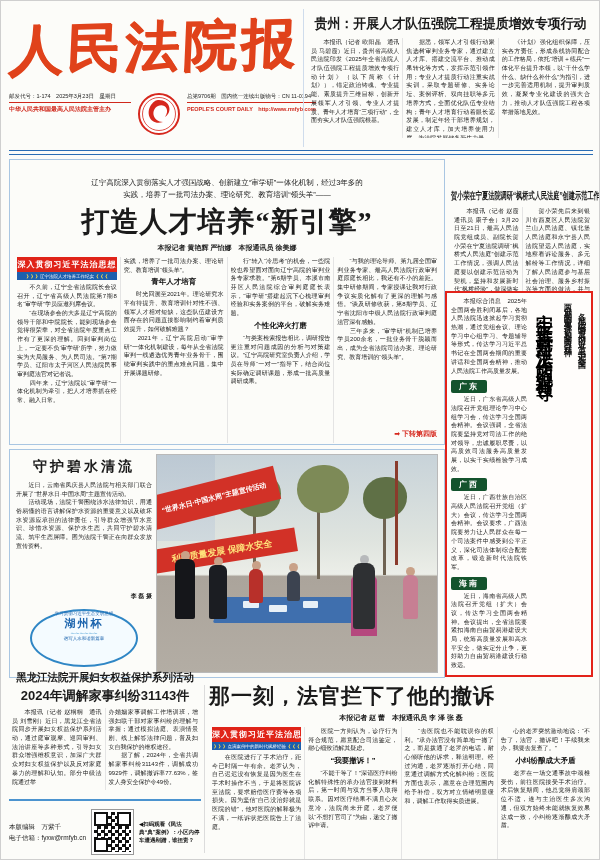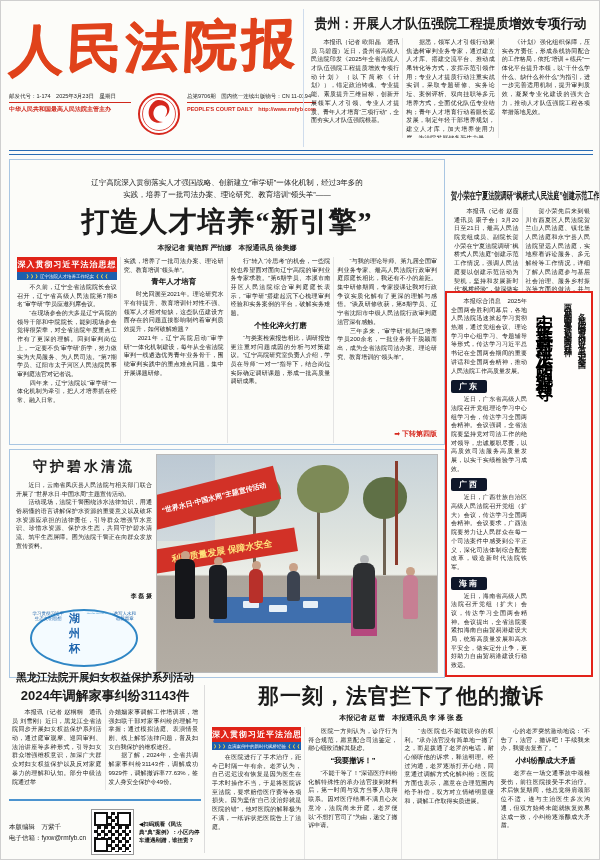--- a/index.html
+++ b/index.html
@@ -27,21 +27,21 @@
   .blue-box{border:1px solid #a9c6e2;}
   
   .series-red{background:#e02419;color:#fff;font-weight:bold;font-size:8px;
               text-align:center;padding:2px 0;letter-spacing:1px;white-space:nowrap;overflow:hidden;}
   .series-strip{background:#1d5fae;color:#fff;font-size:4.5px;text-align:center;
                 padding:1.5px 0;white-space:nowrap;overflow:hidden;}
   .series-strip .arr{color:#ffd94d;font-weight:bold;}
   
   .redbox{border:2.5px solid #e3231a;background:#fffdfb;}
   .vert{writing-mode:vertical-rl;}
-  .rb-label{display:inline-block;background:#0f172a;color:#fff;font-size:8px;
+  .rb-label{display:inline-block;background:#14532d;color:#fff;font-size:8px;
             font-weight:bold;padding:1px 8px;border-radius:2px;margin:3px 0 2px 0;letter-spacing:2px;}
   .continue{color:#d6281e;font-weight:bold;font-size:7px;text-align:right;margin-top:2px;}
   
   .photo{background:linear-gradient(#c8d3d9 0%,#dfe4df 40%,#eceee8 55%,#aba49b 56%,#b3ada4 100%);
          overflow:hidden;border:1px solid #b9b9b9;}
   .tree{position:absolute;border-radius:50% 46% 52% 48%;}
   .trunk{position:absolute;background:#6f6352;width:3px;}
   .banner{position:absolute;background:#d23127;color:#fff;font-weight:bold;
           display:flex;align-items:center;justify-content:center;overflow:hidden;white-space:nowrap;}
   .table-row{position:absolute;background:#3f6fae;border-radius:2px;}
@@ -49,21 +49,21 @@
   .person{position:absolute;}
   .person .head{width:9px;height:9px;border-radius:50%;margin:0 auto;}
   .person .torso{width:14px;height:26px;border-radius:6px 6px 2px 2px;margin-top:-1px;}
   
   .qr{width:40px;height:40px;background:
       repeating-conic-gradient(#111 0% 25%,#fff 0% 50%);
       background-size:7px 7px;border:2px solid #fff;outline:1px solid #999;position:relative;}
   .qr i{position:absolute;width:10px;height:10px;border:2.5px solid #111;background:#fff;}
   .qr i:nth-child(1){top:0;left:0;} .qr i:nth-child(2){top:0;right:0;} .qr i:nth-child(3){bottom:0;left:0;}
   .badge{border:2px solid #2f86c5;border-radius:50%;color:#1c64ad;text-align:center;
-         display:flex;flex-direction:row;justify-content:center;background:#f4fbff;}
+         display:flex;flex-direction:column;background:#f4fbff;}
   .ed-line{font-size:6.5px;line-height:1.7;color:#222;white-space:nowrap;}
 </style>
 </head>
 <body>
 
 <div class="page">
 
   <div class="abs" style="left:8px;top:6px;width:290px;height:140px;">
     <div class="paper-title serif">人民法院报</div>
     <div class="mh-row">
@@ -242,21 +242,21 @@
         <i></i>
         <i></i>
         <i></i>
       </div>
     <div style="flex:0 0 62px;font-size:5.5px;font-weight:bold;line-height:1.5;color:#111;">◀扫码观看《民法典“典”案例》：小区内停车遭遇剐蹭，谁担责？</div>
   </div>
 
   <div class="abs" style="left:203px;top:684px;width:0;height:168px;border-left:1px solid #dcdcdc;"></div>
 
   <div class="abs" style="left:208px;top:681px;width:384px;height:176px;">
-    <div class="serif" style="font-size:21px;font-weight:bold;text-align:center;letter-spacing:1px;">那一刻，法官拦下了他的撤诉</div>
+    <div class="serif" style="font-size:21px;font-weight:bold;letter-spacing:1px;">那一刻，法官拦下了他的撤诉</div>
     <div style="font-size:7px;font-weight:bold;text-align:center;margin:3px 0 4px 0;">本报记者 赵 蕾　本报通讯员 李 泽 张 磊</div>
     <div class="cols" style="height:132px;">
       <div class="col">
         <div class="series-red">深入贯彻习近平法治思想</div>
         <div class="series-strip"><span class="arr">》》》</span><span>点滴案例中的新时代枫桥经验</span><span class="arr">《《《</span></div>
         <div class="body-txt pre" style="height:100px;margin-top:3px;">　　在医院进行了手术治疗，距今已时隔一年有余。老罗认为，自己迟迟没有恢复是因为医生在手术时操作不当，于是将医院诉至法院，要求赔偿医疗费等各项损失。因为坚信“自己没治好就是医院的错”，他对医院的解释极为不满，一纸诉状把医院告上了法庭。</div>
       </div>
       <div class="col">
         <div class="body-txt pre">　　医院一方则认为，诊疗行为符合规范，愿意配合司法鉴定，耐心细致消解其疑虑。</div>
         <div class="subhead">“我要撤诉！”</div>

